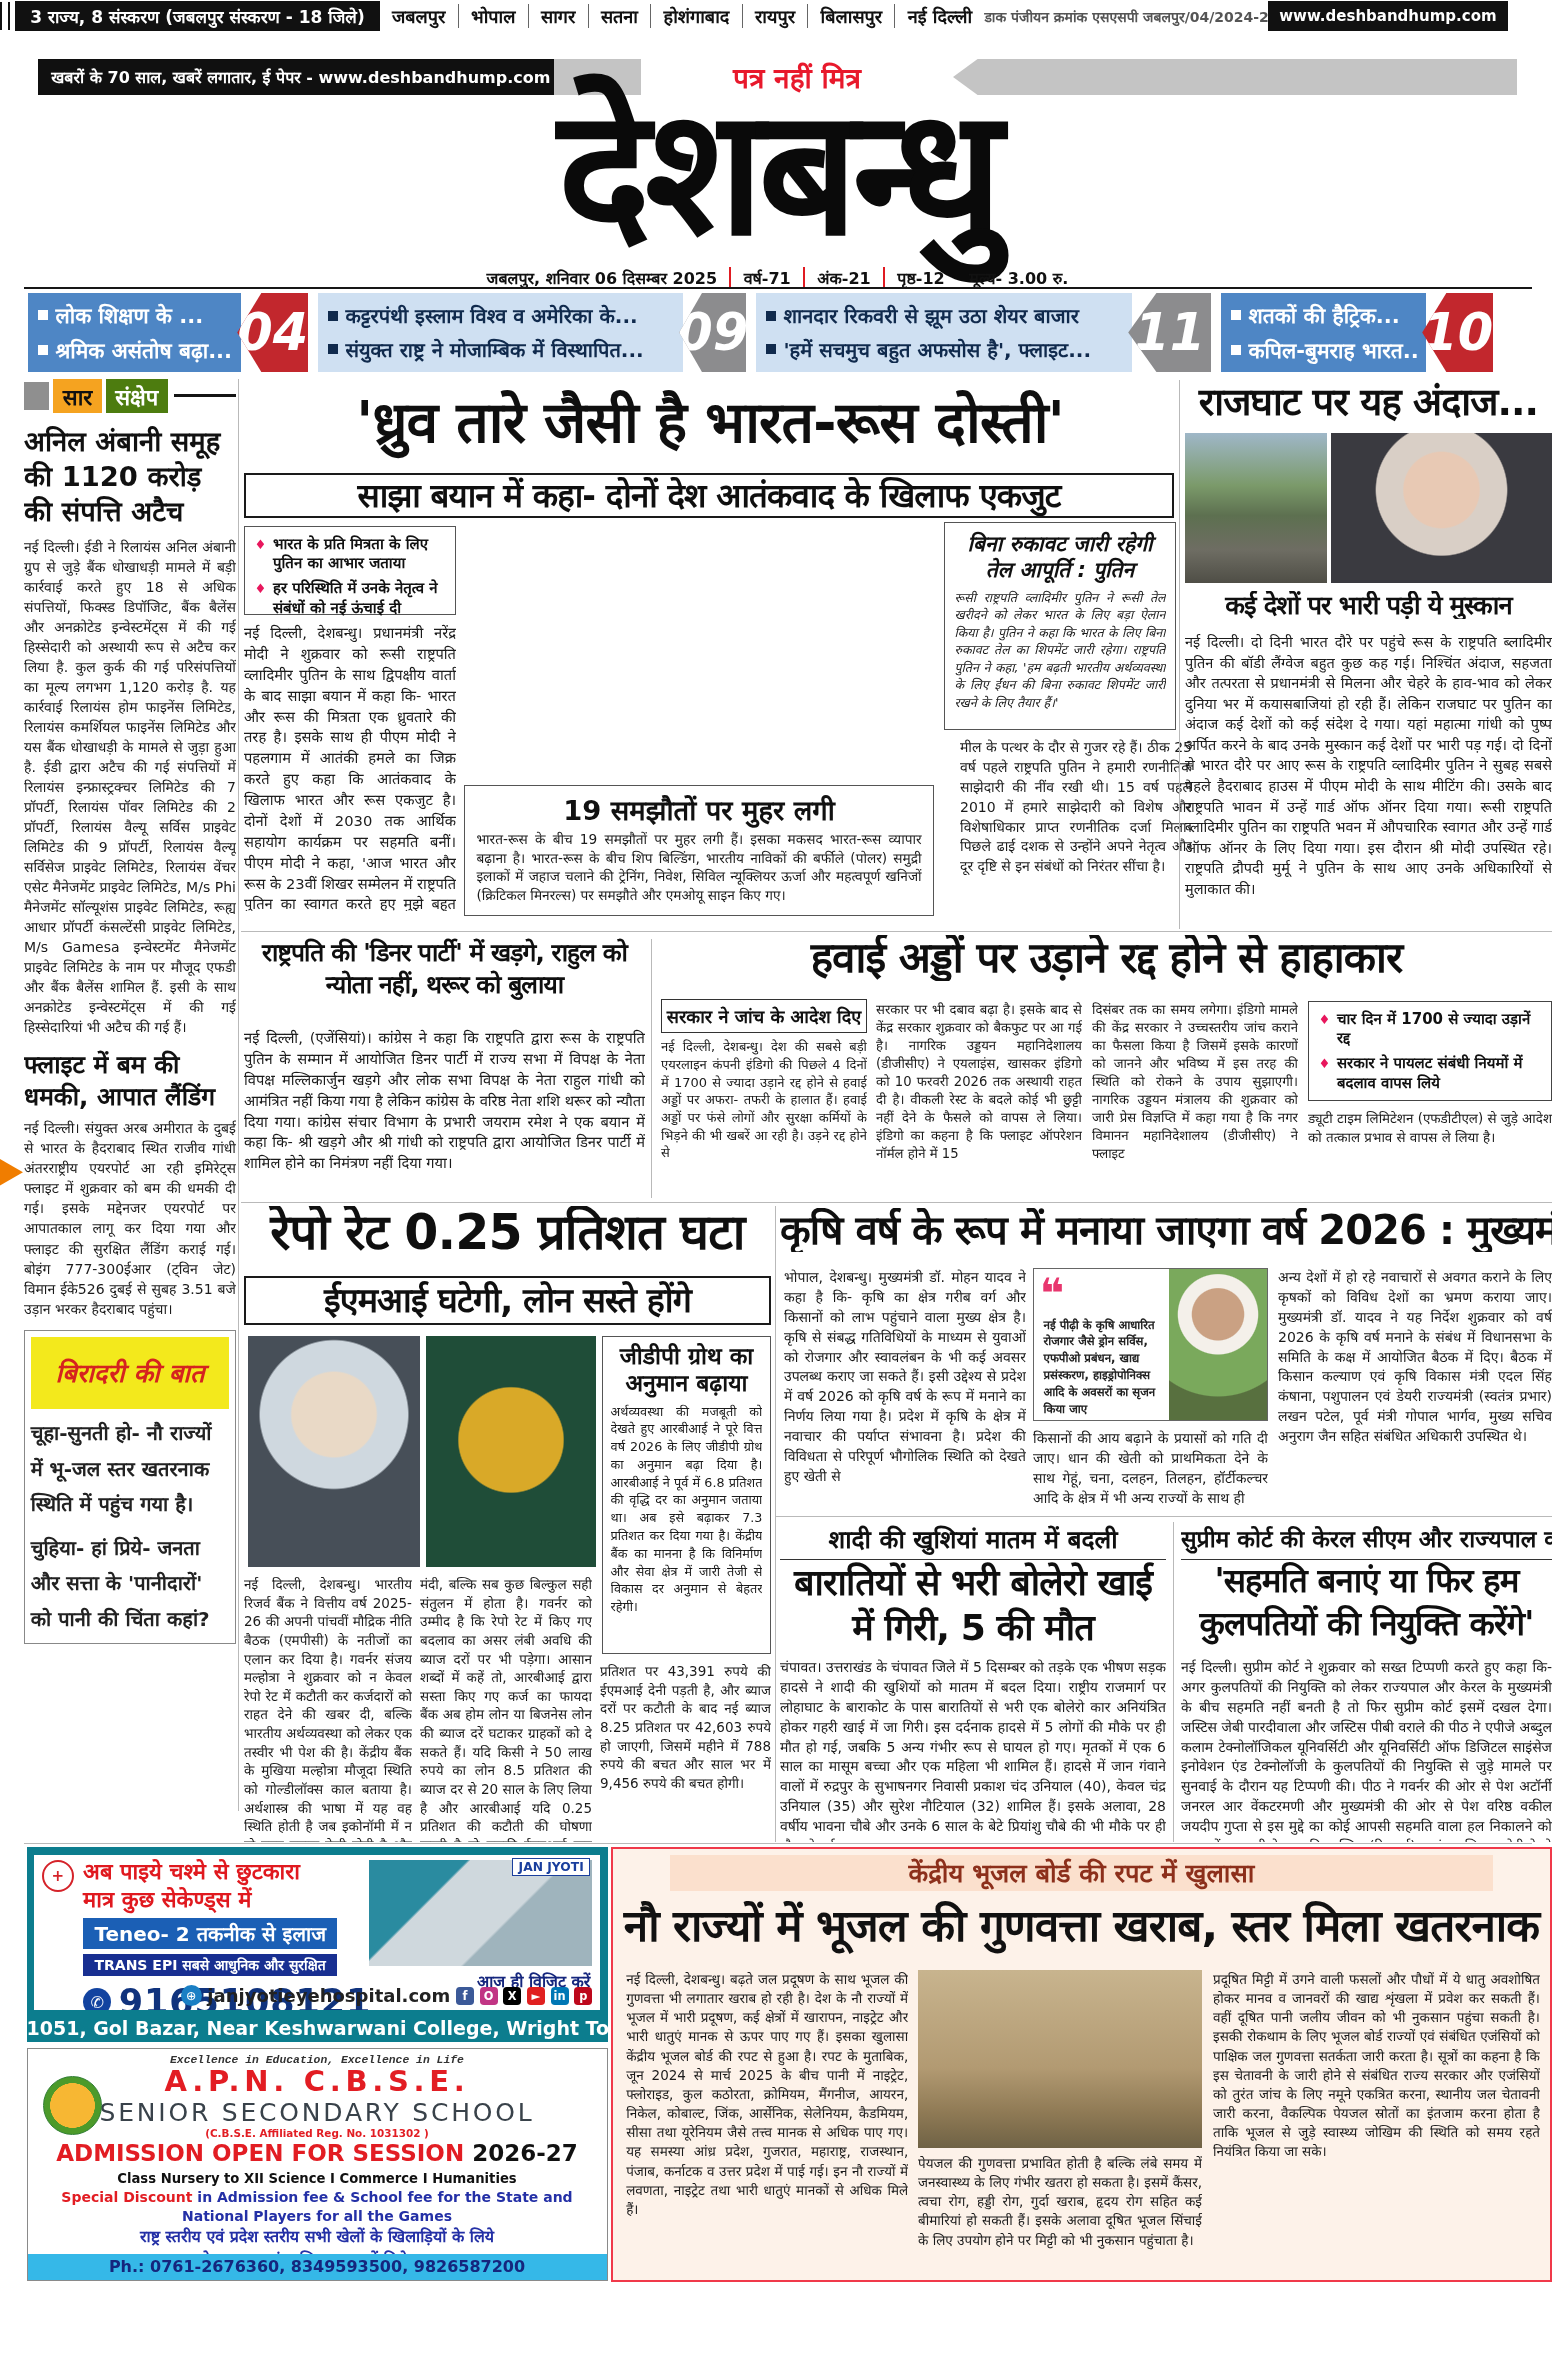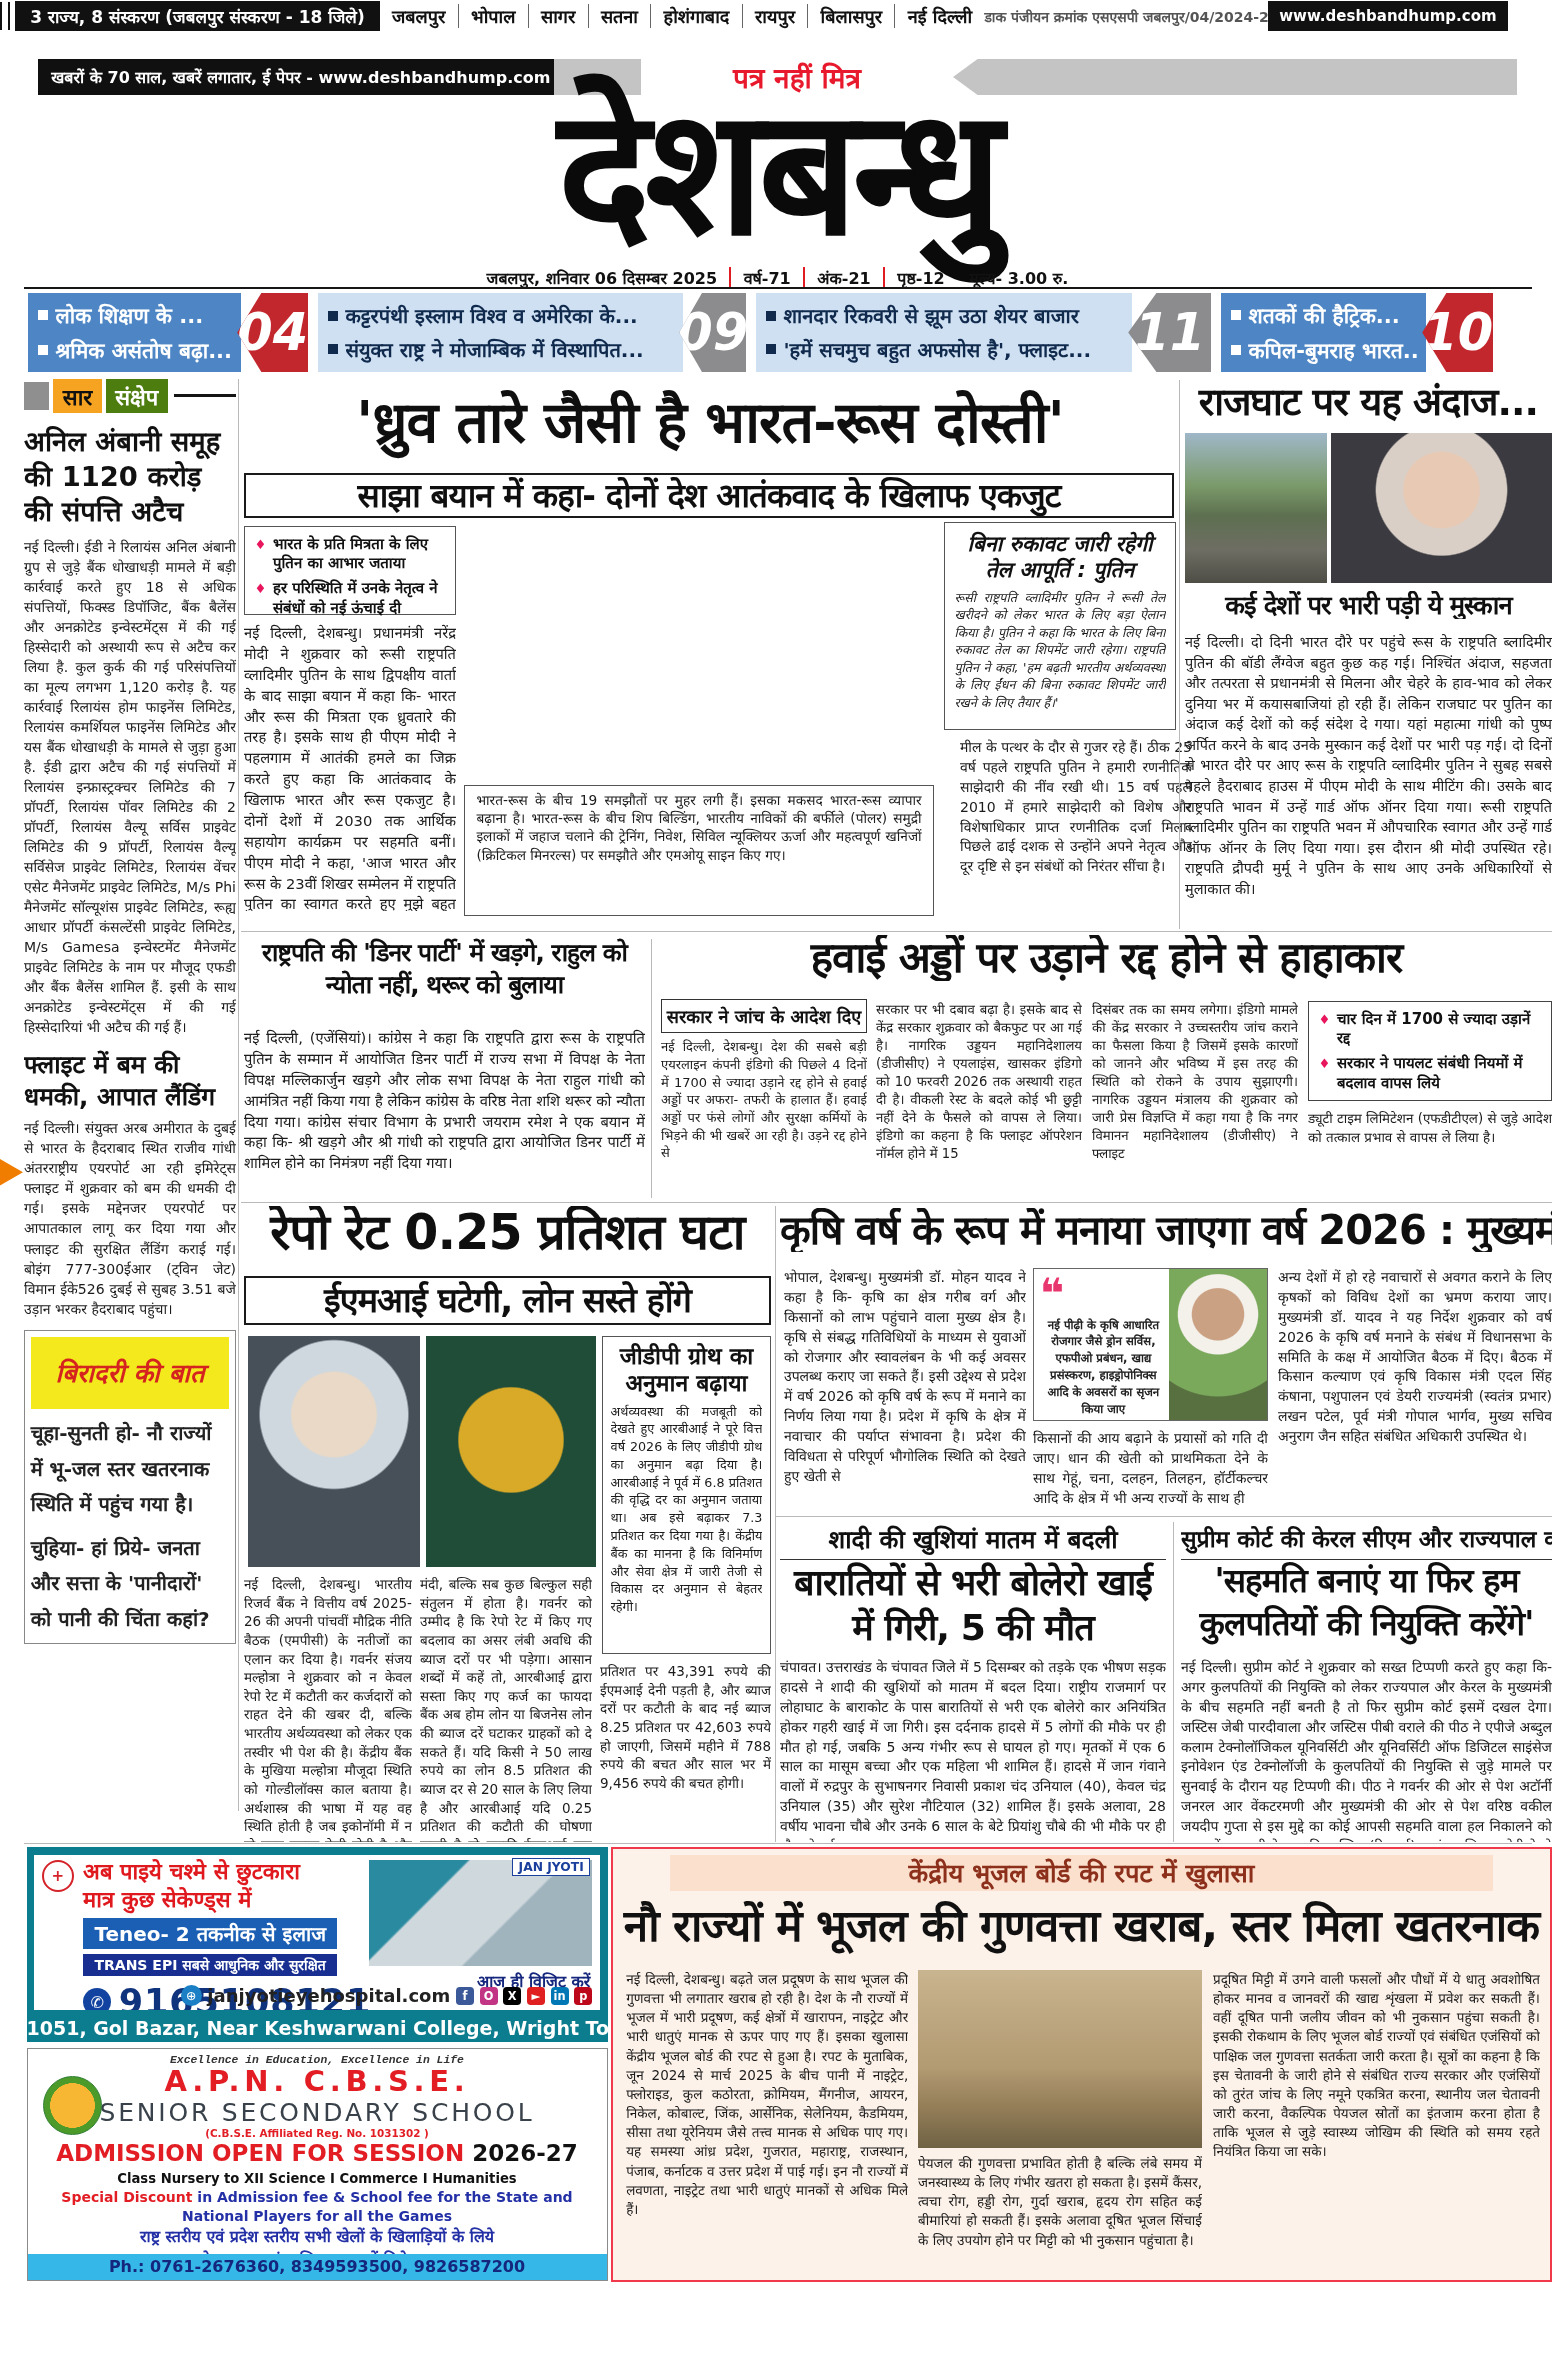--- a/index.html
+++ b/index.html
@@ -75,21 +75,21 @@
   .sch-cls{font-size:13.2px;font-weight:800;color:#111;margin-top:5px}
   .sch-dis{font-size:14px;font-weight:800;width:92%;margin:1.9px auto 0;line-height:1.3}
   .sch-dis .r{color:#e21d23}.sch-dis .bl{color:#2430a6}
   .sch-hi{font-size:16px;font-weight:800;color:#2430a6;line-height:1.45}
   .sch-ph{position:absolute;left:0;right:0;bottom:0;height:26.5px;background:#35b8e8;color:#15267d;font-size:16px;font-weight:800;line-height:26.5px}
   .gw{left:611px;top:1847px;width:941px;height:435px;background:#fdf2e9;border:2.8px solid #f0394a}
   .gw-kick{margin:5.7px 57px 0;background:#fbe0cd;color:#8c2f1b;font-size:25.6px;font-weight:800;text-align:center;height:36px;line-height:36px;white-space:nowrap;overflow:hidden}
   .gw-hl{font-size:44px;font-weight:800;text-align:center;letter-spacing:-0.9px;margin-top:3.8px;white-space:nowrap;overflow:hidden}
   .qbox{border:1.4px solid #666;display:flex;background:#fff;overflow:hidden}
   .qmark{color:#e8366e;font-size:42px;line-height:1;font-weight:800}
-  .qtxt{font-size:11.6px;font-weight:700;text-align:center;line-height:1.45;color:#222;padding:1.9px 3.8px;overflow:hidden}
+  .qtxt{font-size:11.6px;font-weight:700;text-align:left;line-height:1.45;color:#222;padding:1.9px 3.8px;overflow:hidden}
 </style>
 </head>
 <body>
 
 <div id="page">
 
   <div class="abs topbar">
     <div class="tb-black">खबरों के 70 साल, खबरें लगातार, ई पेपर -  www.deshbandhump.com</div>
     <div class="tb-gray"></div>
     <div class="tb-center">पत्र नहीं मित्र</div>
@@ -190,20 +190,21 @@
       </div>
   </div>
   <div class="abs jt" style="left:244px;top:623px;width:212px;height:288px;font-size:14.7px">नई दिल्ली, देशबन्धु। प्रधानमंत्री नरेंद्र मोदी ने शुक्रवार को रूसी राष्ट्रपति व्लादिमीर पुतिन के साथ द्विपक्षीय वार्ता के बाद साझा बयान में कहा कि- भारत और रूस की मित्रता एक ध्रुवतारे की तरह है। इसके साथ ही पीएम मोदी ने पहलगाम में आतंकी हमले का जिक्र करते हुए कहा कि आतंकवाद के खिलाफ भारत और रूस एकजुट है। दोनों देशों में 2030 तक आर्थिक सहायोग कार्यक्रम पर सहमति बनीं।  पीएम मोदी ने कहा, 'आज भारत और रूस के 23वीं शिखर सम्मेलन में राष्ट्रपति पुतिन का स्वागत करते हुए मुझे बहुत खुशी हो रही है। उनकी यात्रा ऐसे समय में हो रही है जब हमारे द्विपक्षीय संबंध कई ऐतिहासिक</div>
   <div class="ph" style="left:464px;top:526px;width:470px;height:252px;background:repeating-linear-gradient(90deg,rgba(40,25,10,.18) 0 9.5px,rgba(255,255,255,0) 9.5px 59px),linear-gradient(180deg,#b date 0,#b69a77 0%,#a98f6e 48%,#8a5a35 62%,#7d2d21 74%,#5e1f17 100%)"></div>
   <div class="abs box" style="left:944px;top:522px;width:232px;height:208px;padding:7.6px 9.5px">
     <div style="font-size:21px;font-weight:800;font-style:italic;text-align:center;line-height:1.25;margin-bottom:5.7px">बिना रुकावट जारी रहेगी तेल आपूर्ति : पुतिन</div>
     <div class="jt" style="font-size:12.5px;font-style:italic;line-height:1.4;height:138px">रूसी राष्ट्रपति व्लादिमीर पुतिन ने रूसी तेल खरीदने को लेकर भारत के लिए बड़ा ऐलान किया है। पुतिन ने कहा कि भारत के लिए बिना रुकावट तेल का शिपमेंट जारी रहेगा। राष्ट्रपति पुतिन ने कहा, 'हम बढ़ती भारतीय अर्थव्यवस्था के लिए ईंधन की बिना रुकावट शिपमेंट जारी रखने के लिए तैयार हैं।'</div>
   </div>
   <div class="abs jt" style="left:960px;top:738px;width:232px;height:174px;font-size:14px">मील के पत्थर के दौर से गुजर रहे हैं। ठीक 25 वर्ष पहले राष्ट्रपति पुतिन ने हमारी रणनीतिक साझेदारी की नींव रखी थी। 15 वर्ष पहले 2010 में हमारे साझेदारी को विशेष और विशेषाधिकार प्राप्त रणनीतिक दर्जा मिला। पिछले ढाई दशक से उन्होंने अपने नेतृत्व और दूर दृष्टि से इन संबंधों को निरंतर सींचा है।</div>
   <div class="abs box" style="left:464px;top:785px;width:470px;height:131px;padding:4.7px 11.4px">
+    <div style="font-size:27.4px;font-weight:800;text-align:center;margin-bottom:2.8px">19 समझौतों पर मुहर लगी</div>
     <div class="jt" style="font-size:13.7px;line-height:1.34;height:83px">भारत-रूस के बीच 19 समझौतों पर मुहर लगी हैं। इसका मकसद भारत-रूस व्यापार बढ़ाना है। भारत-रूस के बीच शिप बिल्डिंग, भारतीय नाविकों की बर्फीले (पोलर) समुद्री इलाकों में जहाज चलाने की ट्रेनिंग, निवेश, सिविल न्यूक्लियर ऊर्जा और महत्वपूर्ण खनिजों (क्रिटिकल मिनरल्स) पर समझौते और एमओयू साइन किए गए।</div>
   </div>
 
   <div class="abs hl" style="left:1185px;top:382px;width:367px;font-size:38px;white-space:nowrap">राजघाट पर यह अंदाज...</div>
   <div class="ph" style="left:1185px;top:433px;width:142px;height:150px;background:linear-gradient(180deg,#9fb7c8 0%,#7b9a6a 35%,#5d7050 55%,#6e6d63 78%,#4f4e46 100%)"></div>
   <div class="ph" style="left:1331px;top:433px;width:221px;height:150px;background:radial-gradient(circle at 50% 38%,#e8c9b4 0 26%,#d9cfc6 27% 45%,#3a3a40 46% 100%)"></div>
   <div class="abs hl" style="left:1185px;top:591px;width:367px;font-size:25.6px;white-space:nowrap">कई देशों पर भारी पड़ी ये मुस्कान</div>
   <div class="abs jt" style="left:1185px;top:632px;width:367px;height:295px;font-size:14.5px">नई दिल्ली। दो दिनी भारत दौरे पर पहुंचे रूस के राष्ट्रपति ब्लादिमीर पुतिन की बॉडी लैंग्वेज बहुत कुछ कह गई। निश्चिंत अंदाज, सहजता और तत्परता से प्रधानमंत्री से मिलना और चेहरे के हाव-भाव को लेकर दुनिया भर में कयासबाजियां हो रही हैं। लेकिन राजघाट पर पुतिन का अंदाज कई देशों को कई संदेश दे गया। यहां महात्मा गांधी को पुष्प अर्पित करने के बाद उनके मुस्कान कई देशों पर भारी पड़ गई।  दो दिनों से भारत दौरे पर आए रूस के राष्ट्रपति व्लादिमीर पुतिन ने सुबह सबसे पहले हैदराबाद हाउस में पीएम मोदी के साथ मीटिंग की। उसके बाद राष्ट्रपति भावन में उन्हें गार्ड ऑफ ऑनर दिया गया। रूसी राष्ट्रपति ब्लादिमीर पुतिन का राष्ट्रपति भवन में औपचारिक स्वागत और उन्हें गार्ड ऑफ ऑनर के लिए दिया गया। इस दौरान श्री मोदी उपस्थित रहे। राष्ट्रपति द्रौपदी मुर्मू ने पुतिन के साथ आए उनके अधिकारियों से मुलाकात की।</div>
 
   <div class="hr" style="top:931px;left:241px;width:1311px"></div>

